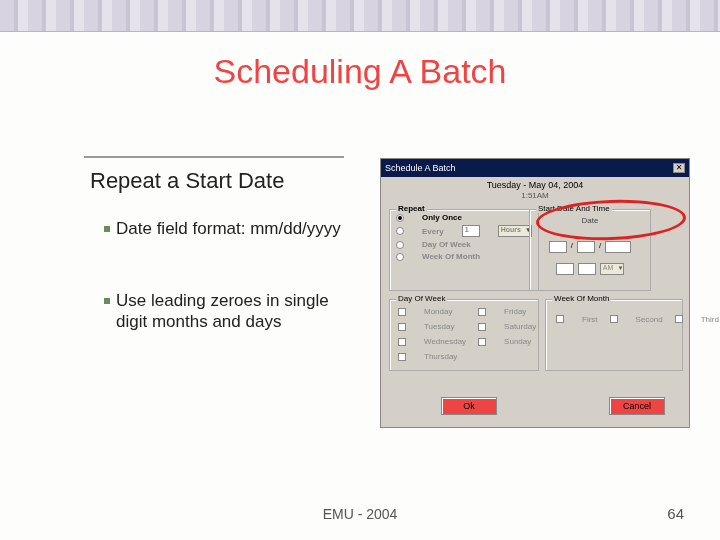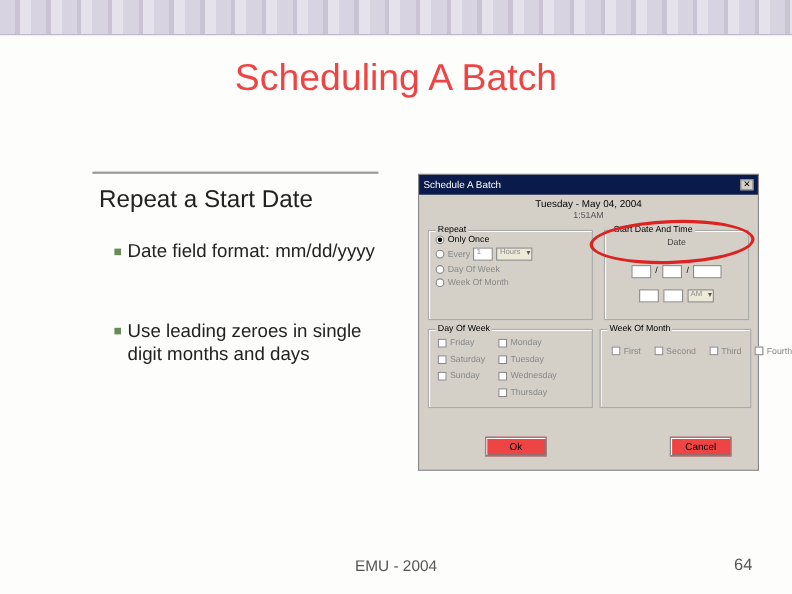--- a/index.html
+++ b/index.html
@@ -130,28 +130,28 @@
     box-shadow: inset 1px 1px 0 #fff;
     font-size: 8px;
   }
   .fieldset .legend {
     position: absolute;
     top: -6px; left: 6px;
     background: #d4d0c8;
     padding: 0 2px;
     font-size: 8px;
   }
-  .fs-repeat { top: 50px; left: 8px; width: 150px; height: 82px; }
-  .fs-start  { top: 50px; left: 168px; width: 132px; height: 82px; }
+  .fs-repeat { top: 50px; left: 8px; width: 150px; height: 82px; font-weight: bold; }
+  .fs-start  { top: 50px; left: 148px; width: 122px; height: 82px; }
   .fs-dow    { top: 140px; left: 8px; width: 150px; height: 72px; }
   .fs-wom    { top: 140px; left: 164px; width: 138px; height: 72px; }
   .radio-row, .chk-row {
     display: flex;
     align-items: center;
-    gap: 3px;
+    gap: 18px;
     margin: 3px 6px;
     color: #888;
     font-size: 8px;
   }
   .radio { width: 8px; height: 8px; border: 1px solid #888; border-radius: 50%; background: #fff; position: relative; flex-shrink: 0;}
   .radio.sel::after { content:''; position:absolute; top:1px; left:1px; width:4px; height:4px; border-radius:50%; background:#000;}
   .chk { width: 8px; height: 8px; border: 1px solid #888; background: #fff; flex-shrink:0;}
   .tinyinput {
     background: #fff;
     border: 1px solid #888;
@@ -287,47 +287,47 @@
       <span class="tinysel">AM</span>
     </div>
   </div>
 
   <div class="fieldset fs-dow">
     <div class="legend">Day Of Week</div>
     <div class="dow-cols">
       <div class="dow-col">
         <div class="chk-row">
             <span class="chk"></span>
-            <span>Friday</span>
-          </div>
-        <div class="chk-row">
-            <span class="chk"></span>
-            <span>Saturday</span>
-          </div>
-        <div class="chk-row">
-            <span class="chk"></span>
-            <span>Sunday</span>
+            <span>Monday</span>
+          </div>
+        <div class="chk-row">
+            <span class="chk"></span>
+            <span>Tuesday</span>
+          </div>
+        <div class="chk-row">
+            <span class="chk"></span>
+            <span>Wednesday</span>
+          </div>
+        <div class="chk-row">
+            <span class="chk"></span>
+            <span>Thursday</span>
           </div>
       </div>
       <div class="dow-col">
         <div class="chk-row">
             <span class="chk"></span>
-            <span>Monday</span>
-          </div>
-        <div class="chk-row">
-            <span class="chk"></span>
-            <span>Tuesday</span>
-          </div>
-        <div class="chk-row">
-            <span class="chk"></span>
-            <span>Wednesday</span>
-          </div>
-        <div class="chk-row">
-            <span class="chk"></span>
-            <span>Thursday</span>
+            <span>Friday</span>
+          </div>
+        <div class="chk-row">
+            <span class="chk"></span>
+            <span>Saturday</span>
+          </div>
+        <div class="chk-row">
+            <span class="chk"></span>
+            <span>Sunday</span>
           </div>
       </div>
     </div>
   </div>
 
   <div class="fieldset fs-wom">
     <div class="legend">Week Of Month</div>
     <div class="wom-row">
       <div class="wom-col">
         <div class="chk-row">

